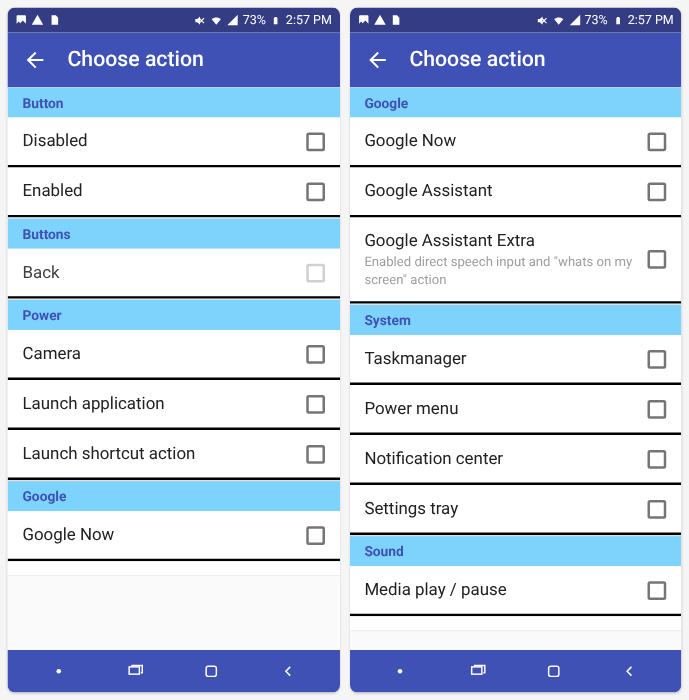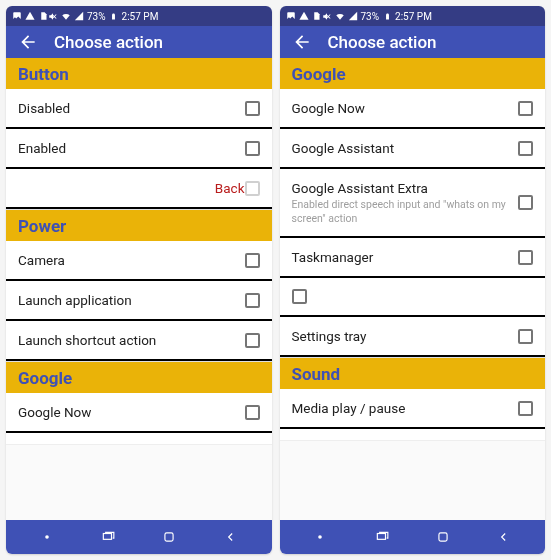--- a/index.html
+++ b/index.html
@@ -20,70 +20,71 @@
     display: flex;
     flex-direction: column;
     box-shadow: 0 1px 2px rgba(0,0,0,0.15);
   }
   .status-bar {
     height: 20px;
     background: #343c84;
     color: #fff;
     display: flex;
     align-items: center;
+    justify-content: space-between;
     padding: 0 6px;
     font-size: 10px;
   }
   .status-left, .status-right {
     display: flex;
     align-items: center;
     gap: 3px;
   }
   .status-icon {
     width: 10px; height: 10px;
     display: inline-flex;
     align-items: center; justify-content: center;
   }
   .app-bar {
-    height: 32px;
+    height: 44px;
     background: #3f51b5;
     color: #fff;
     display: flex;
     align-items: center;
     padding: 0 12px;
     gap: 16px;
   }
   .app-title {
     font-size: 17px;
     font-weight: 500;
   }
   .content {
     flex: 1;
     overflow: hidden;
     background: #fafafa;
   }
   .section-header {
-    background: #eab308;
+    background: #7dd3fc;
     color: #3f51b5;
-    font-size: 17px;
+    font-size: 11px;
     font-weight: 700;
     padding: 6px 12px 5px;
     border-top: 1px solid #e0e0e0;
   }
   .section-header.first { border-top: none; }
   .list-item {
     display: flex;
     align-items: center;
     padding: 11px 12px;
     background: #fff;
     border-bottom: 2px solid #000000;
     font-size: 13.5px;
     color: #212121;
   }
-  .list-item.disabled { color: #b91c1c; text-align: right; }
+  .list-item.disabled { color: #404040; }
   .list-item-text {
     flex: 1;
     display: flex;
     flex-direction: column;
   }
   .list-item-sub {
     font-size: 10.5px;
     color: #9e9e9e;
     margin-top: 2px;
     line-height: 1.3;
@@ -181,20 +182,21 @@
           <span>Disabled</span>
         </div>
         <span class="checkbox"></span>
       </div>
       <div class="list-item">
         <div class="list-item-text">
           <span>Enabled</span>
         </div>
         <span class="checkbox"></span>
       </div>
+      <div class="section-header">Buttons</div>
       <div class="list-item disabled">
         <div class="list-item-text">
           <span>Back</span>
         </div>
         <span class="checkbox"></span>
       </div>
       <div class="section-header">Power</div>
       <div class="list-item">
         <div class="list-item-text">
           <span>Camera</span>
@@ -317,27 +319,37 @@
         </div>
         <span class="checkbox"></span>
       </div>
       <div class="list-item">
         <div class="list-item-text">
           <span>Google Assistant Extra</span>
           <span class="list-item-sub">Enabled direct speech input and "whats on my screen" action</span>
         </div>
         <span class="checkbox"></span>
       </div>
+      <div class="section-header">System</div>
       <div class="list-item">
         <div class="list-item-text">
           <span>Taskmanager</span>
         </div>
         <span class="checkbox"></span>
       </div>
       <div class="list-item">
+        <div class="list-item-text">
+          <span>Power menu</span>
+        </div>
+        <span class="checkbox"></span>
+      </div>
+      <div class="list-item">
+        <div class="list-item-text">
+          <span>Notification center</span>
+        </div>
         <span class="checkbox"></span>
       </div>
       <div class="list-item">
         <div class="list-item-text">
           <span>Settings tray</span>
         </div>
         <span class="checkbox"></span>
       </div>
       <div class="section-header">Sound</div>
       <div class="list-item">

